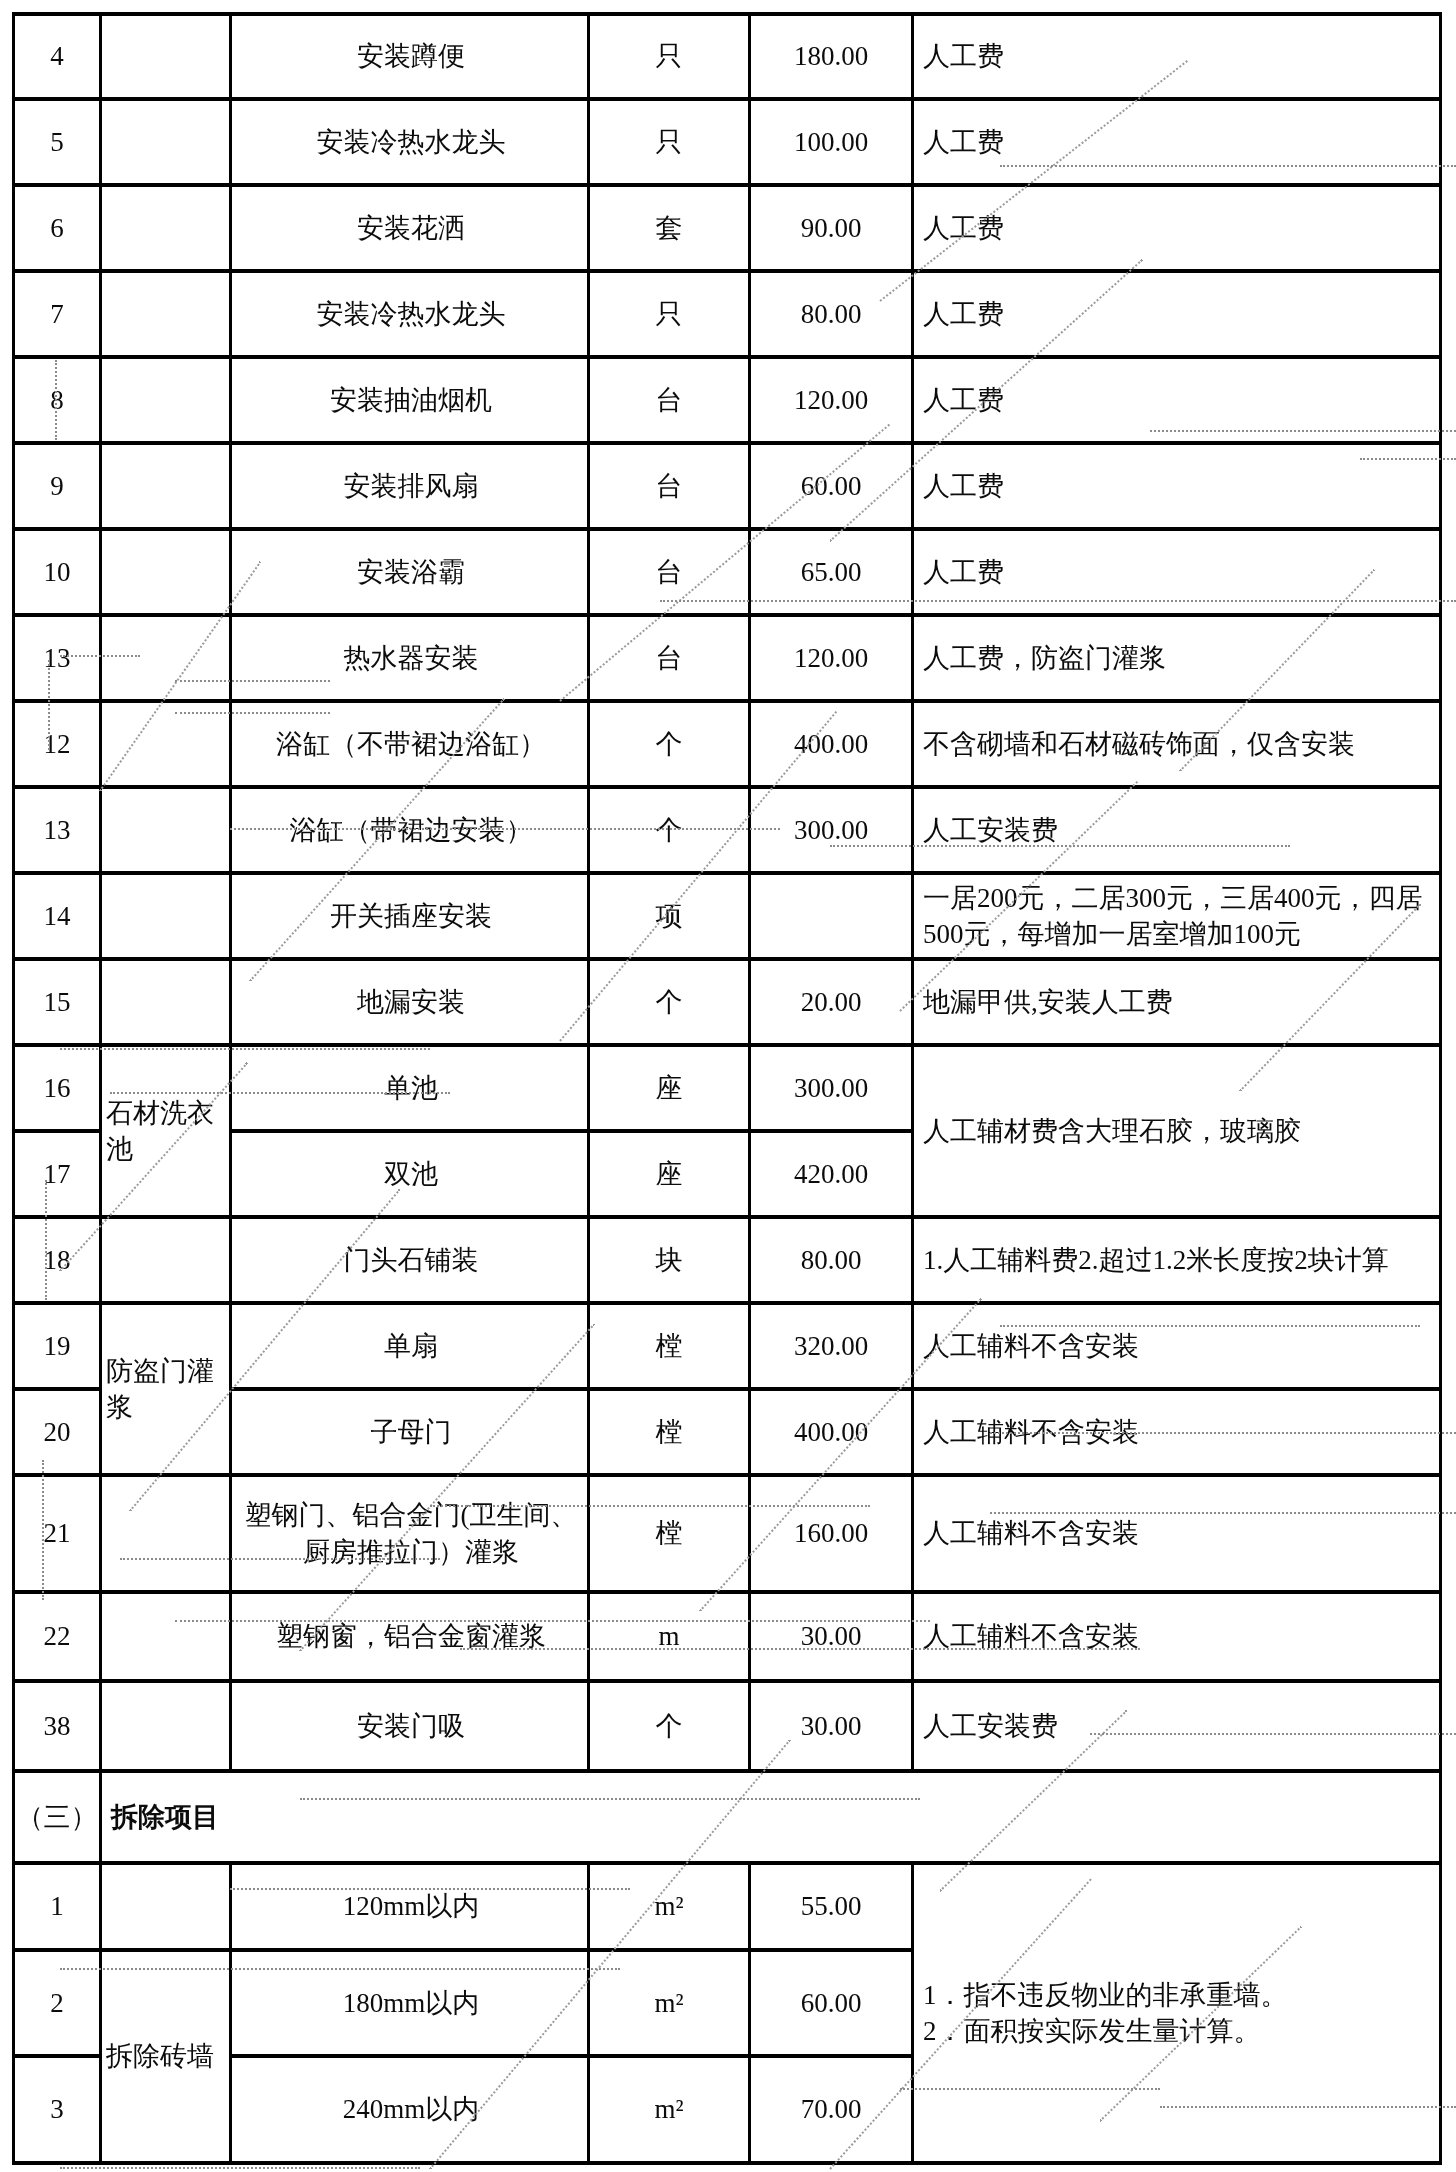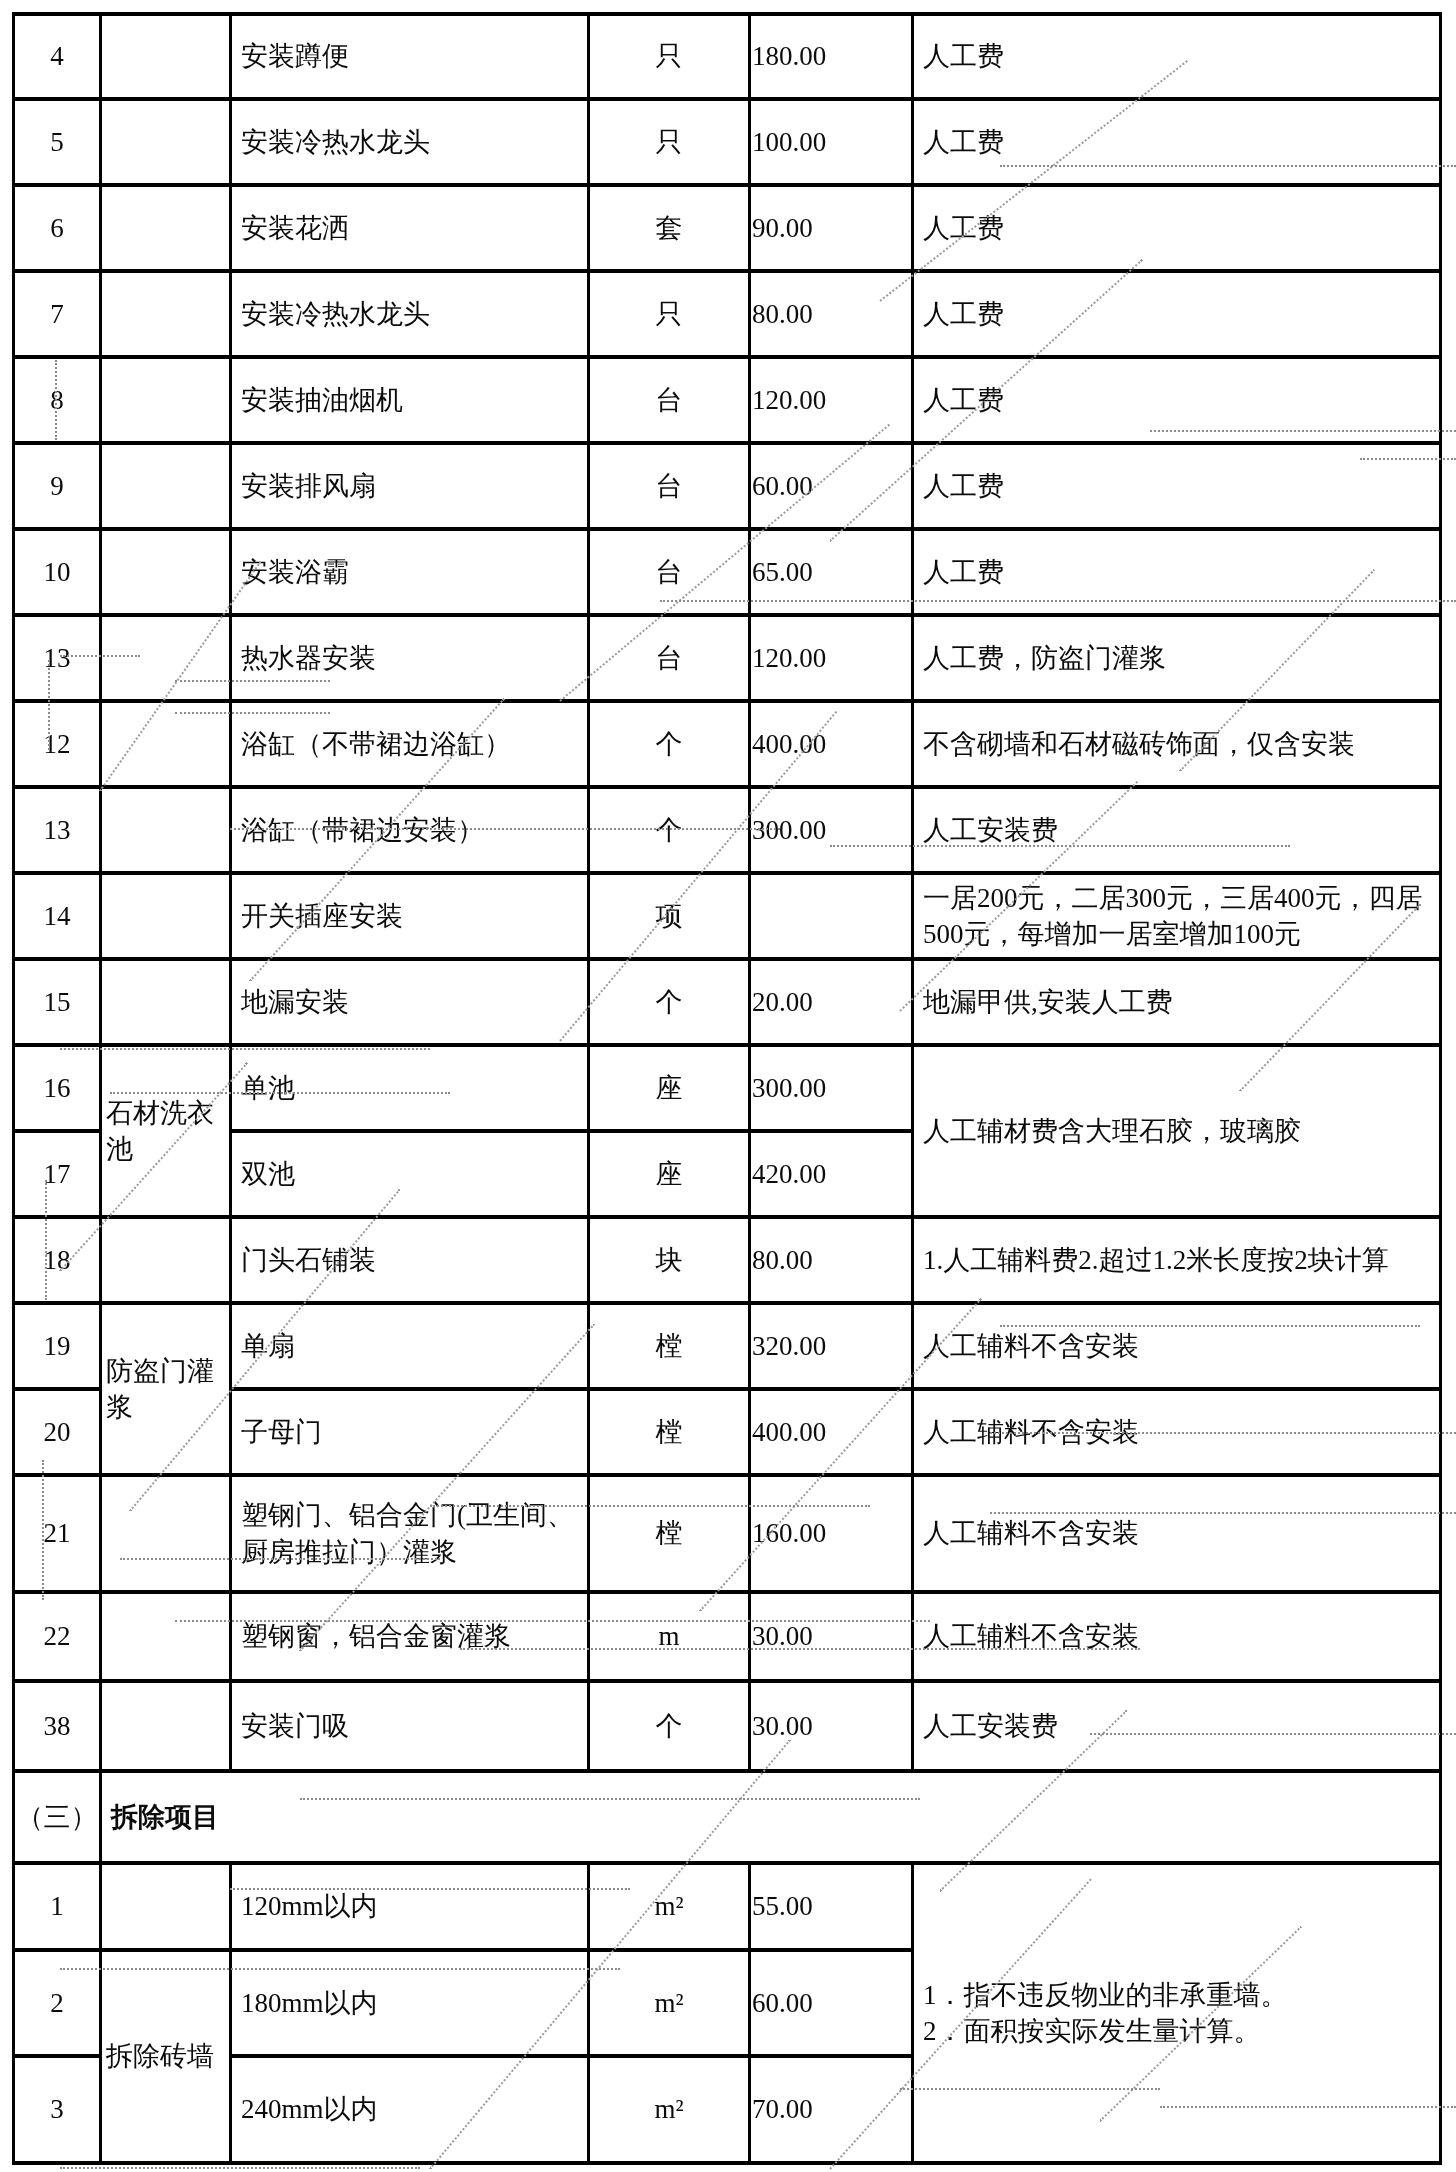--- a/index.html
+++ b/index.html
@@ -13,23 +13,23 @@
     border-collapse:collapse;table-layout:fixed;
   }
   .price-table td{
     border-left:3px solid #000;border-right:3px solid #000;
     border-top:4px solid #000;border-bottom:4px solid #000;
     vertical-align:middle;font-size:27px;line-height:1.35;
     overflow:hidden;background:transparent;
   }
   .c-no{text-align:center;}
   .c-cat{text-align:left;padding:0 4px;}
-  .c-item{text-align:left;padding:2px 6px 2px 9px;}
+  .c-item{text-align:center;padding:2px 6px 2px 9px;}
   .c-unit{text-align:center;}
-  .c-price{text-align:left;}
+  .c-price{text-align:center;}
   .c-note{text-align:left;padding:2px 6px 2px 9px;}
   .section-title{font-weight:bold;text-align:left;padding-left:9px;}
   .artifact{position:absolute;pointer-events:none;}
   .dot-h{border-top:2px dotted #8b8b8b;height:0;}
   .dot-v{border-left:2px dotted #8b8b8b;width:0;}
   .dot-d{border-top:2px dotted #9a9a9a;height:0;transform-origin:left center;}
 </style>
 </head>
 <body>
 

